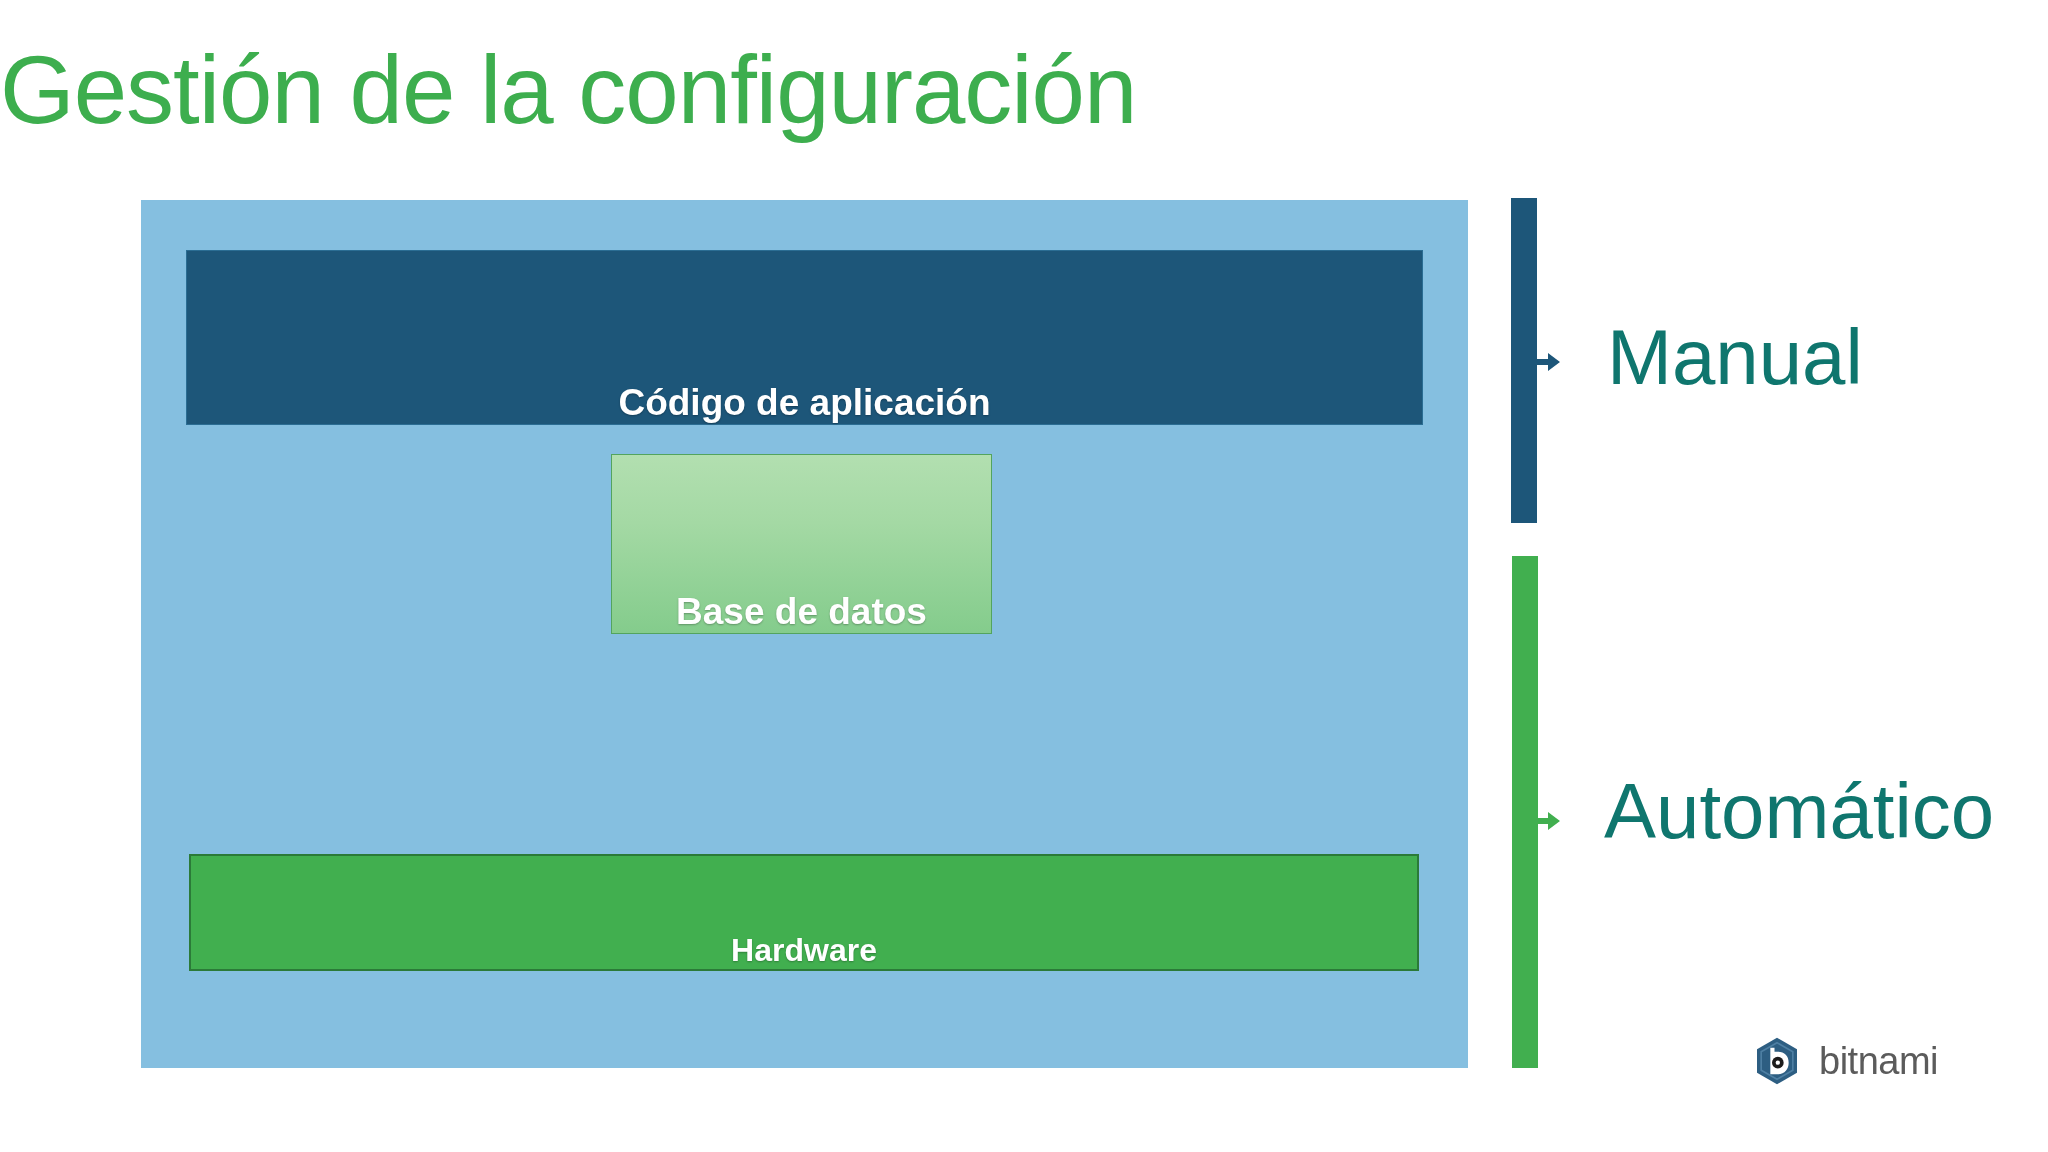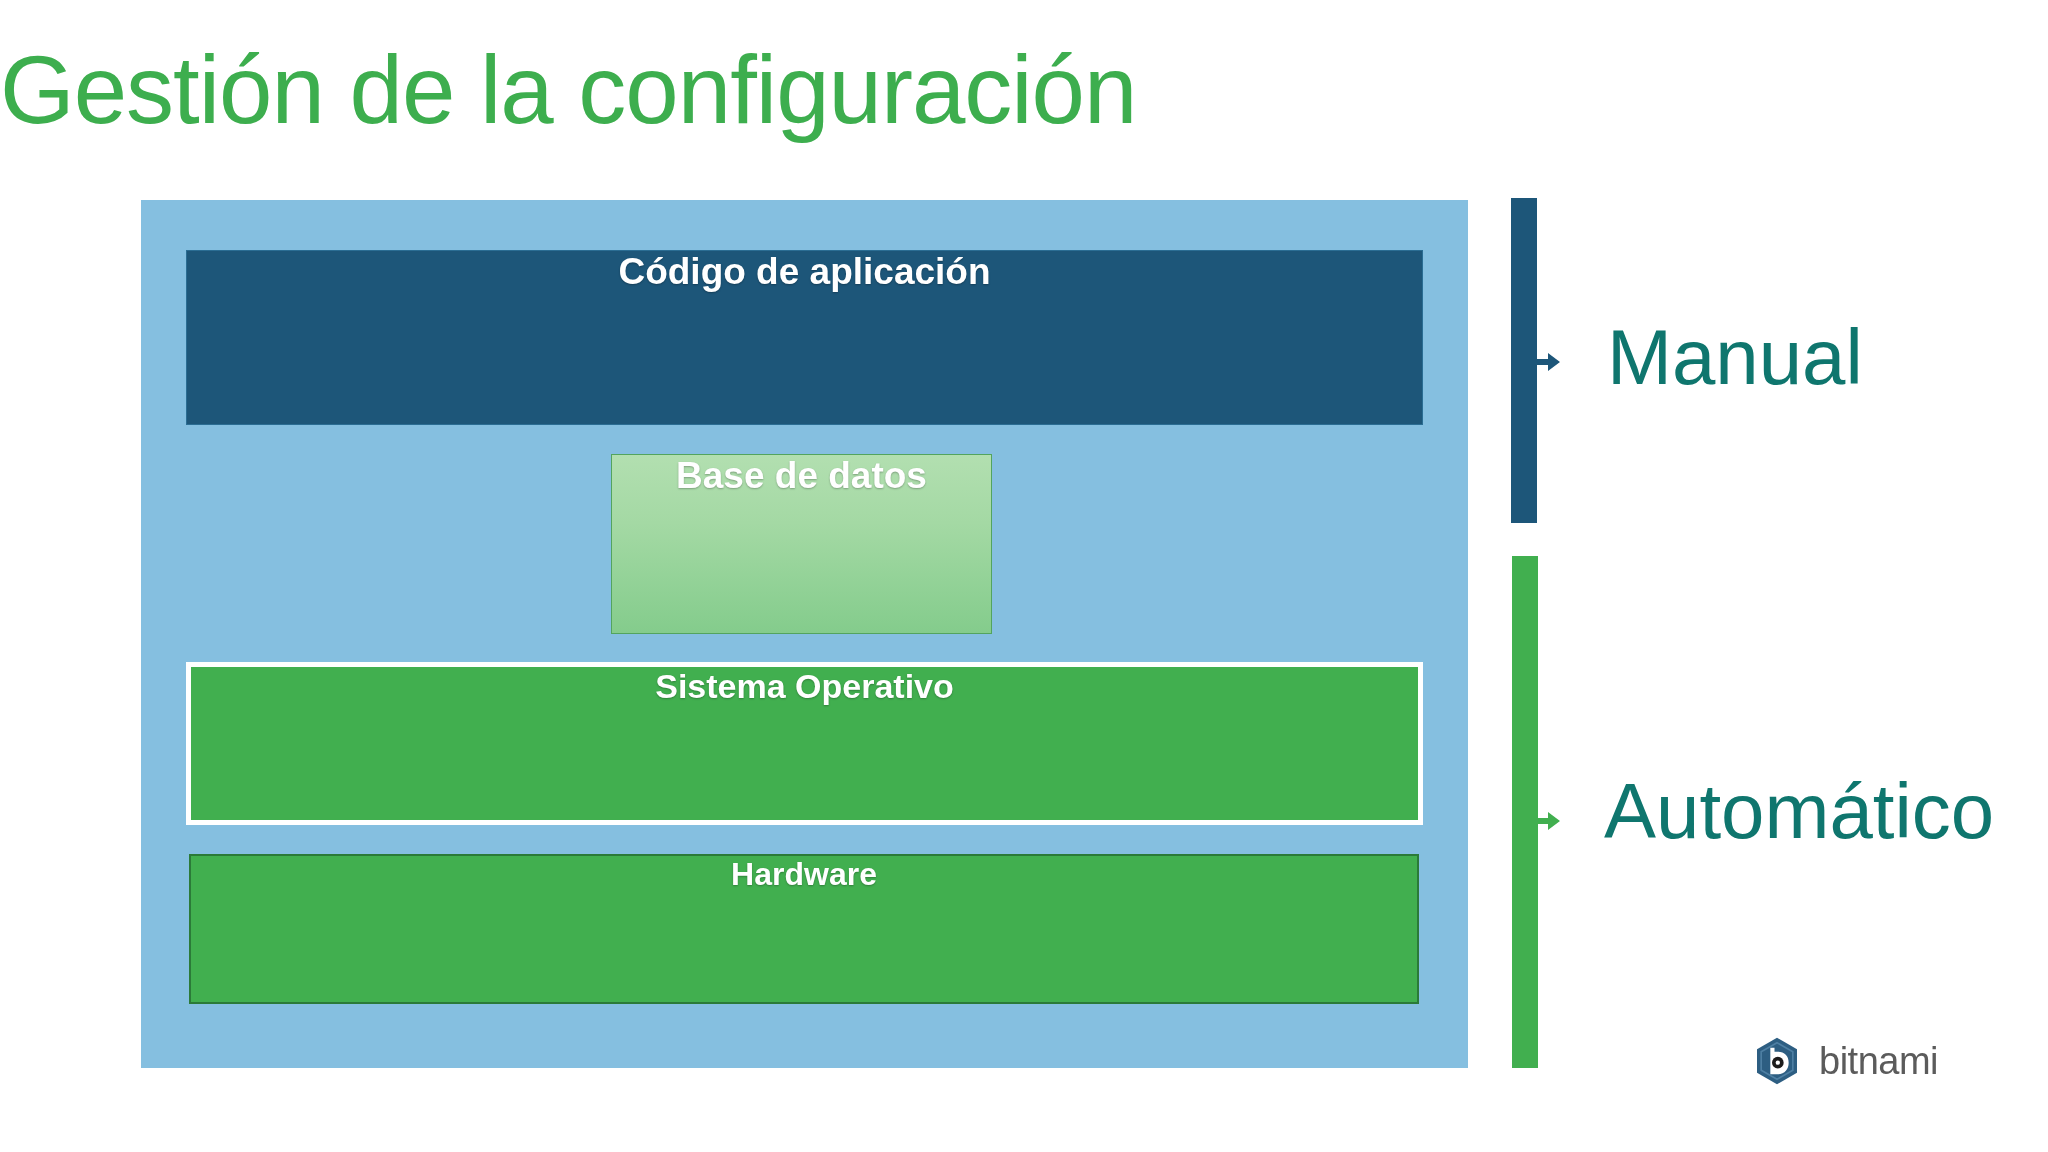--- a/index.html
+++ b/index.html
@@ -36,21 +36,21 @@
     left: 141px;
     top: 200px;
     width: 1327px;
     height: 868px;
     background: #85BFE0;
   }
 
   .stack-box {
     position: absolute;
     display: flex;
-    align-items: flex-start;
+    align-items: flex-end;
     justify-content: center;
     box-sizing: border-box;
     color: #ffffff;
     font-family: "Liberation Sans", sans-serif;
     font-weight: bold;
     text-shadow: 0 1px 2px rgba(0,0,0,0.28);
   }
 
   
   #box-app-code {
@@ -84,21 +84,21 @@
     background: #41AF4F;
     border: 5px solid #FFFFFF;
     font-size: 34px;
   }
 
   
   #box-hardware {
     left: 48px;
     top: 654px;
     width: 1230px;
-    height: 150px;
+    height: 117px;
     background: #41AF4F;
     border: 2px solid #2B7A38;
     font-size: 32px;
   }
 
   
   .bracket-bar {
     position: absolute;
     width: 26px;
   }
@@ -164,23 +164,20 @@
   <div class="stack-box" id="box-app-code">
     <span>Código de aplicación</span>
   </div>
 
 
   <div class="stack-box mid-box" id="box-database">
     <span>Base de datos</span>
   </div>
 
 
-  <div class="stack-box" id="box-os">
-    <span>Sistema Operativo</span>
-  </div>
 
   <div class="stack-box" id="box-hardware">
     <span>Hardware</span>
   </div>
 </div>
 
 <div class="bracket-bar" id="bracket-manual"></div>
 
 <div class="bracket-arrow" id="arrow-manual">
   <svg width="26" height="26" viewBox="0 0 26 26" aria-hidden="true">

